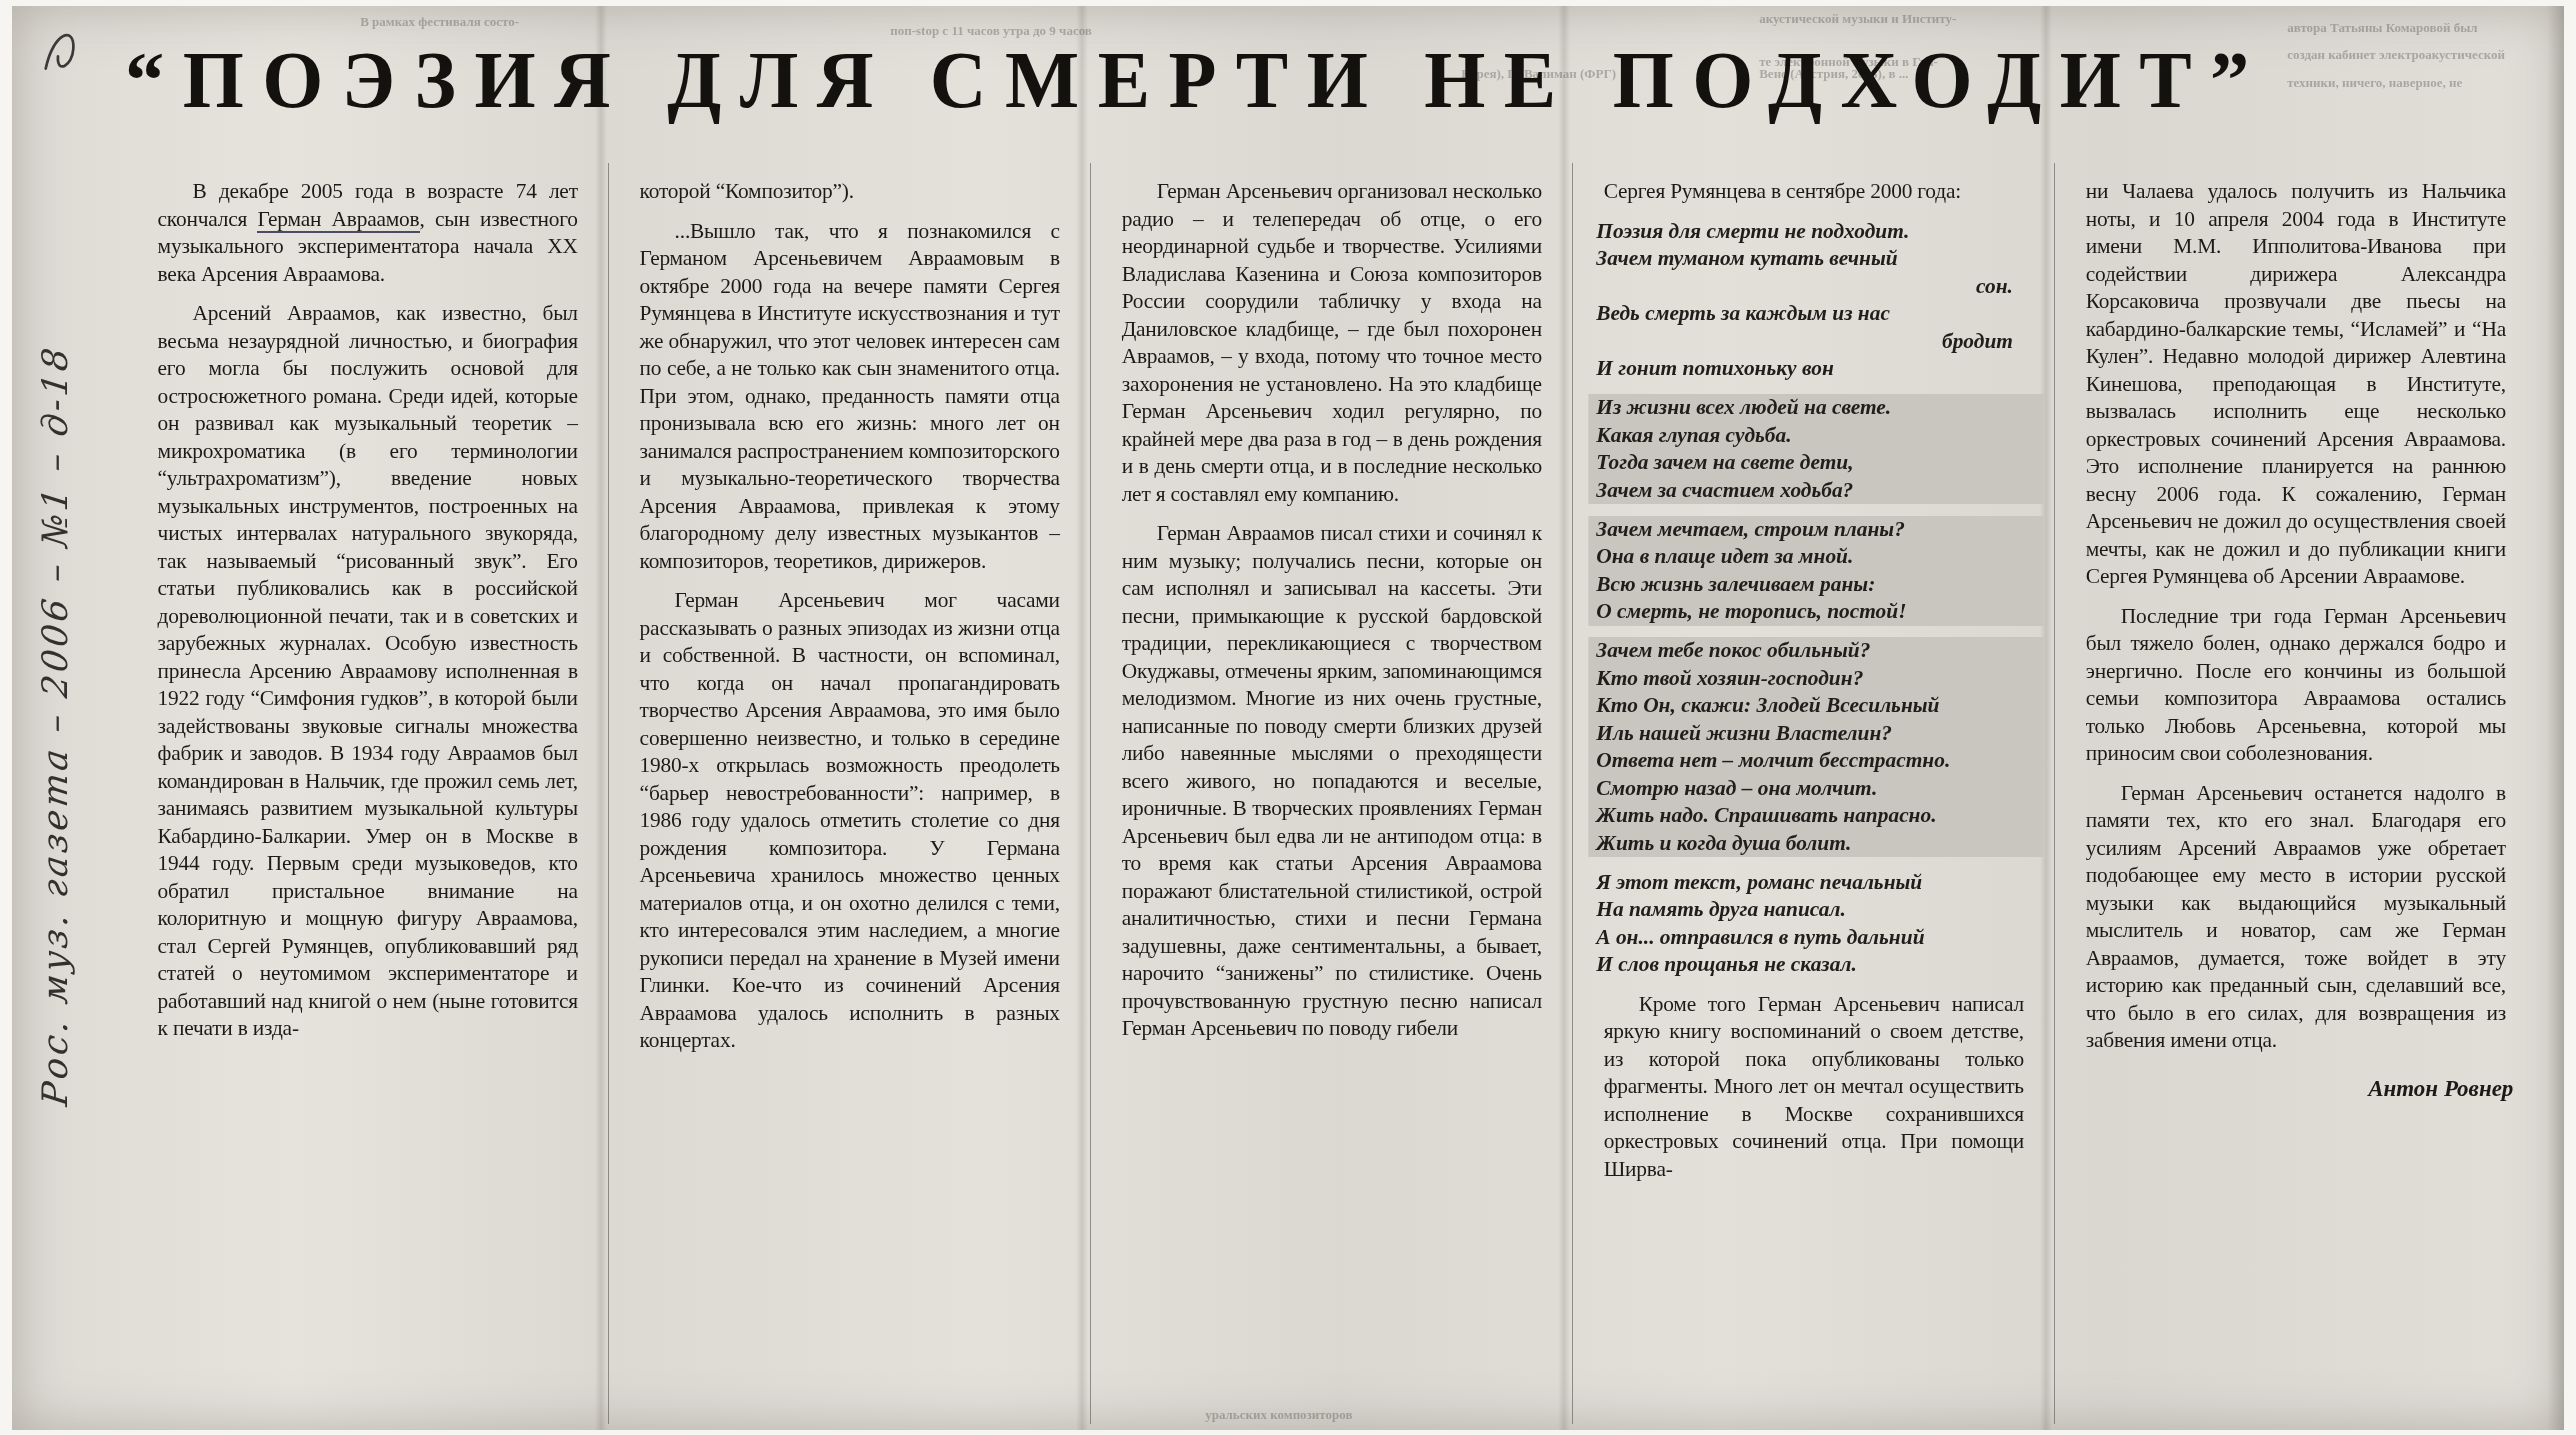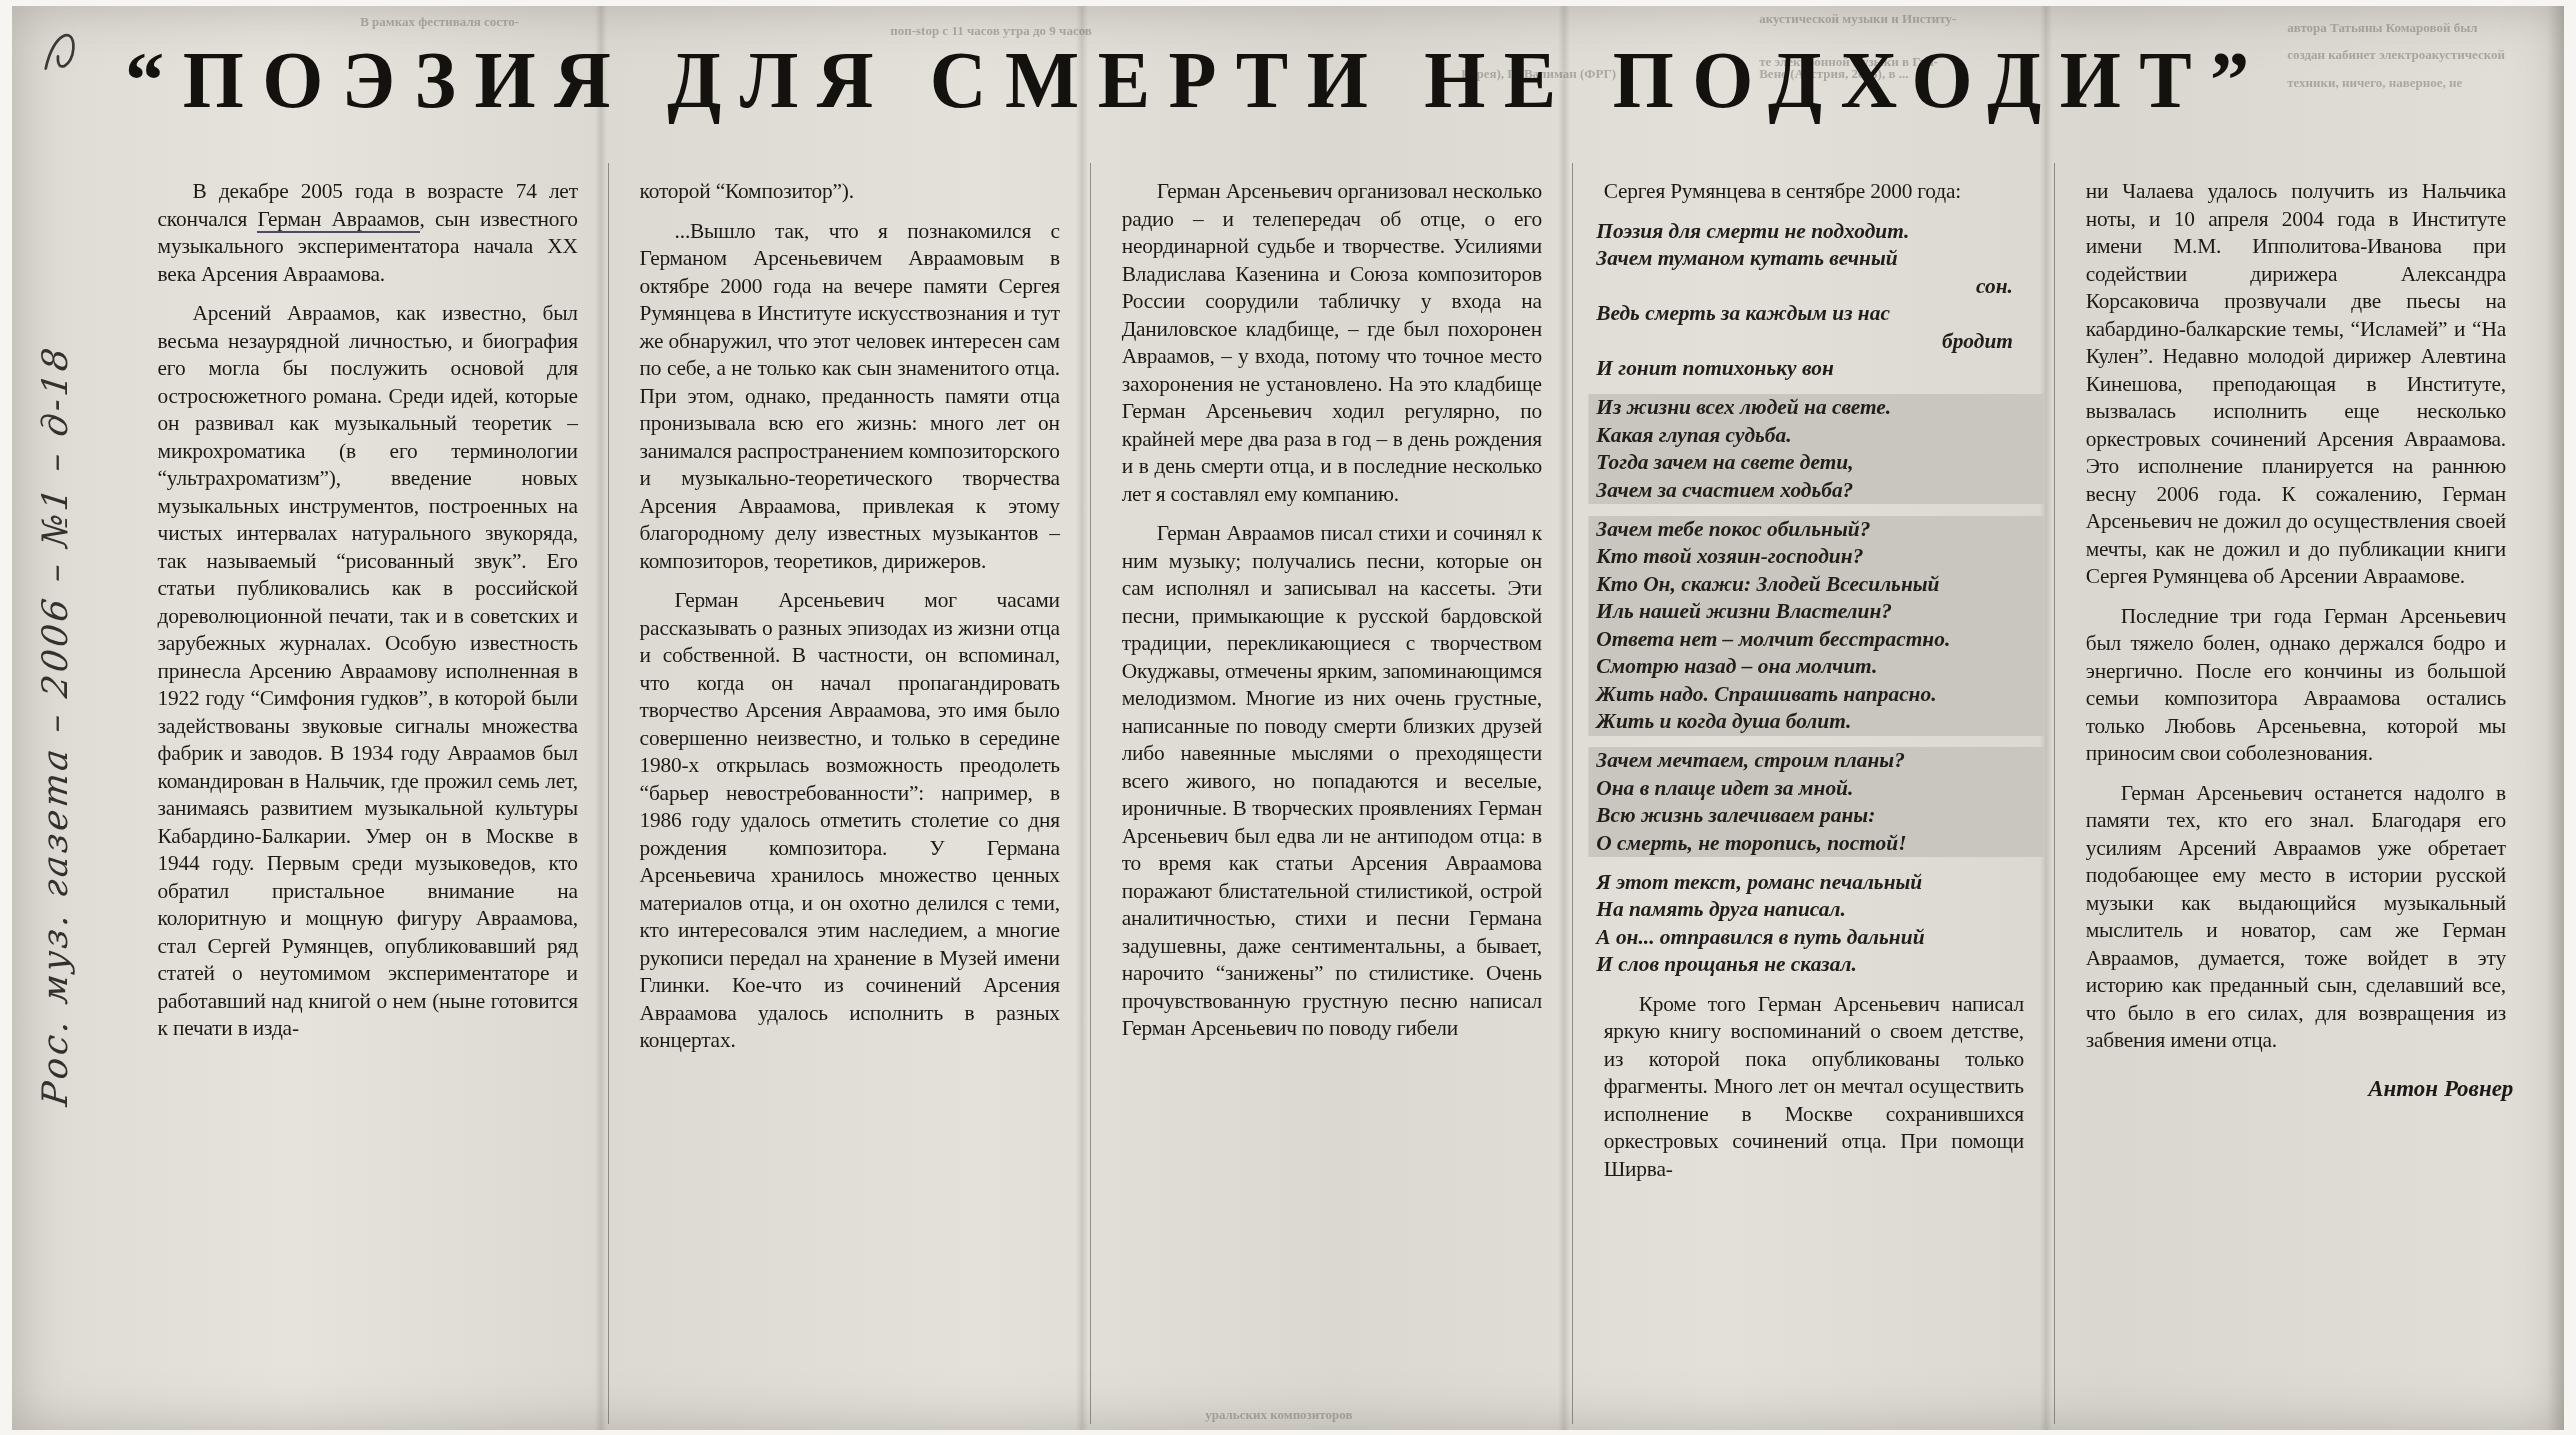--- a/index.html
+++ b/index.html
@@ -162,35 +162,35 @@
           <div class="poem-line right">бродит</div>
           <div class="poem-line">И гонит потихоньку вон</div>
         </div>
         <div class="stanza hl">
           <div class="poem-line">Из жизни всех людей на свете.</div>
           <div class="poem-line">Какая глупая судьба.</div>
           <div class="poem-line">Тогда зачем на свете дети,</div>
           <div class="poem-line">Зачем за счастием ходьба?</div>
         </div>
         <div class="stanza hl">
+          <div class="poem-line">Зачем мечтаем, строим планы?</div>
+          <div class="poem-line">Она в плаще идет за мной.</div>
+          <div class="poem-line">Всю жизнь залечиваем раны:</div>
+          <div class="poem-line">О смерть, не торопись, постой!</div>
+        </div>
+        <div class="stanza hl">
           <div class="poem-line">Зачем тебе покос обильный?</div>
           <div class="poem-line">Кто твой хозяин-господин?</div>
           <div class="poem-line">Кто Он, скажи: Злодей Всесильный</div>
           <div class="poem-line">Иль нашей жизни Властелин?</div>
           <div class="poem-line">Ответа нет – молчит бесстрастно.</div>
           <div class="poem-line">Смотрю назад – она молчит.</div>
           <div class="poem-line">Жить надо. Спрашивать напрасно.</div>
           <div class="poem-line">Жить и когда душа болит.</div>
         </div>
-        <div class="stanza hl">
-          <div class="poem-line">Зачем мечтаем, строим планы?</div>
-          <div class="poem-line">Она в плаще идет за мной.</div>
-          <div class="poem-line">Всю жизнь залечиваем раны:</div>
-          <div class="poem-line">О смерть, не торопись, постой!</div>
-        </div>
         <div class="stanza">
           <div class="poem-line">Я этот текст, романс печальный</div>
           <div class="poem-line">На память друга написал.</div>
           <div class="poem-line">А он... отправился в путь дальний</div>
           <div class="poem-line">И слов прощанья не сказал.</div>
         </div>
         <p class="para">Кроме того Герман Арсеньевич написал яркую книгу воспоминаний о своем детстве, из которой пока опубликованы только фрагменты. Много лет он мечтал осуществить исполнение в Москве сохранившихся оркестровых сочинений отца. При помощи Ширва-</p>
       </div>
     <div class="col">
         <p class="para noindent">ни Чалаева удалось получить из Нальчика ноты, и 10 апреля 2004 года в Институте имени М.М. Ипполитова-Иванова при содействии дирижера Александра Корсаковича прозвучали две пьесы на кабардино-балкарские темы, “Исламей” и “На Кулен”. Недавно молодой дирижер Алевтина Кинешова, преподающая в Институте, вызвалась исполнить еще несколько оркестровых сочинений Арсения Авраамова. Это исполнение планируется на раннюю весну 2006 года. К сожалению, Герман Арсеньевич не дожил до осуществления своей мечты, как не дожил и до публикации книги Сергея Румянцева об Арсении Авраамове.</p>

